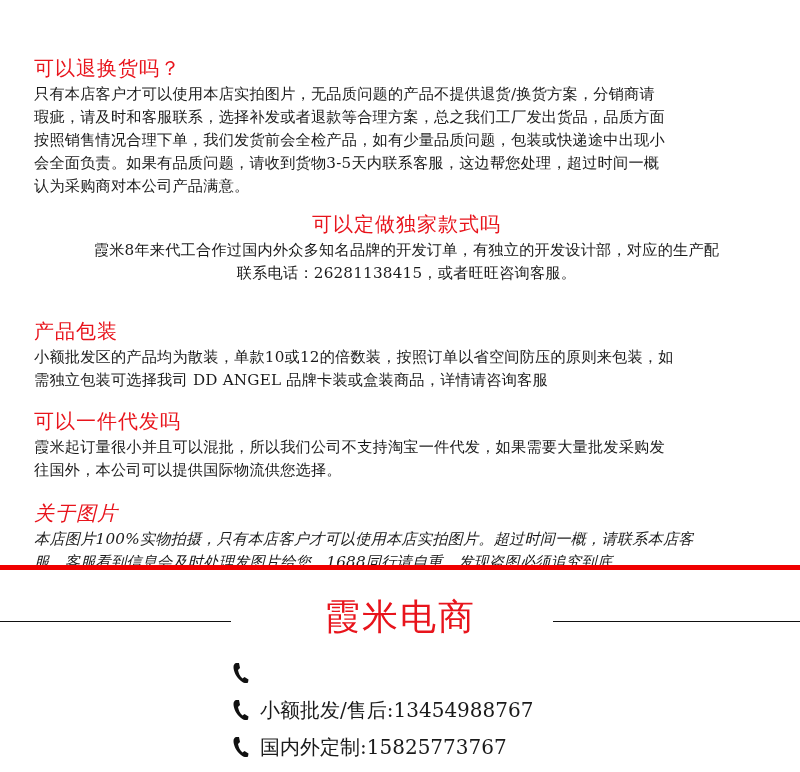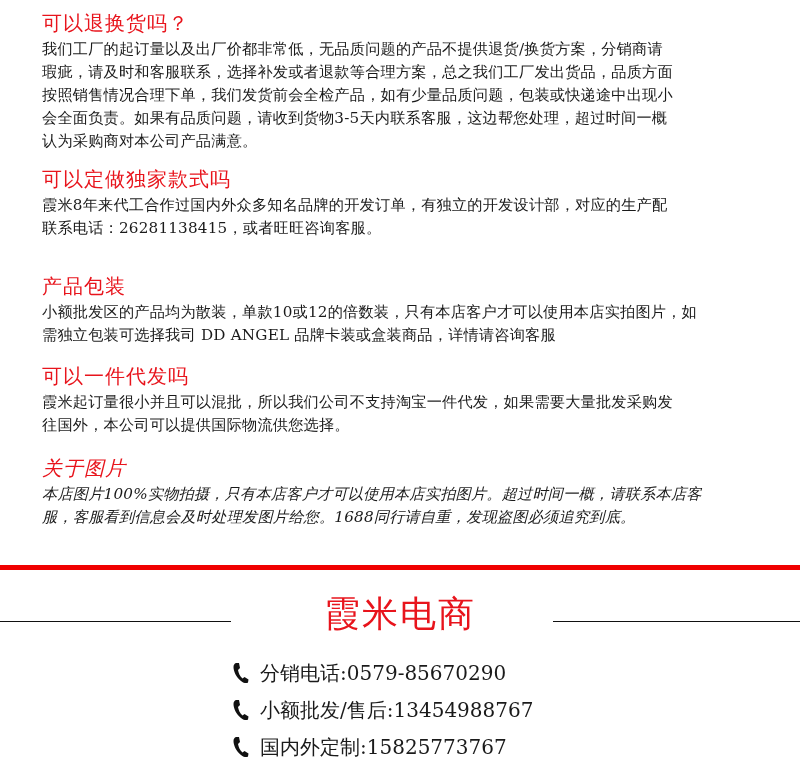--- a/index.html
+++ b/index.html
@@ -16,22 +16,23 @@
       color: #1a1a1a;
     }
     .content {
       position: absolute;
       left: 30px;
       top: 0;
       width: 745px;
     }
     .section {
       position: absolute;
-      left: 12px;
+      left: 4px;
       width: 745px;
+      margin-top: 45px;
     }
     .section-title {
       color: #e8141c;
       font-size: 20px;
       line-height: 26px;
       margin: 0;
       font-weight: normal;
       letter-spacing: 1px;
       white-space: nowrap;
     }
@@ -40,21 +41,21 @@
       font-size: 15.2px;
       line-height: 23px;
       color: #1a1a1a;
       letter-spacing: 0.2px;
     }
     .section-body .line {
       display: block;
       white-space: nowrap;
     }
     #sec-0 { top: 10px; }
-    #sec-1 { top: 166px; }
+    #sec-1 { top: 166px; text-align: center; }
     #sec-2 { top: 273px; }
     #sec-3 { top: 363px; }
     #sec-4 { top: 455px; font-style: italic; }
 
     .red-bar {
       position: absolute;
       left: 0;
       top: 565px;
       width: 800px;
       height: 5px;
@@ -71,21 +72,21 @@
     .brand-title {
       position: absolute;
       left: 260px;
       width: 280px;
       top: 594px;
       text-align: center;
       color: #e8141c;
       font-size: 36px;
       line-height: 46px;
       letter-spacing: 2px;
-      font-family: Liberation Mono, monospace;
+      font-family: Liberation Sans, sans-serif;
     }
     .contacts {
       position: absolute;
       left: 230px;
       top: 654px;
       width: 380px;
     }
     .contact-row {
       display: flex;
       align-items: center;
@@ -108,40 +109,40 @@
     }
   </style>
 </head>
 <body>
 
 <div class="content">
 
   <div class="section" id="sec-0">
     <h2 class="section-title">可以退换货吗？</h2>
     <div class="section-body">
-      <span class="line">我们工厂的起订量以及出厂价都非常低，无品质问题的产品不提供退货/换货方案，分销商请</span>
+      <span class="line">只有本店客户才可以使用本店实拍图片，无品质问题的产品不提供退货/换货方案，分销商请</span>
       <span class="line">瑕疵，请及时和客服联系，选择补发或者退款等合理方案，总之我们工厂发出货品，品质方面</span>
       <span class="line">按照销售情况合理下单，我们发货前会全检产品，如有少量品质问题，包装或快递途中出现小</span>
       <span class="line">会全面负责。如果有品质问题，请收到货物3-5天内联系客服，这边帮您处理，超过时间一概</span>
       <span class="line">认为采购商对本公司产品满意。</span>
     </div>
   </div>
 
   <div class="section" id="sec-1">
     <h2 class="section-title">可以定做独家款式吗</h2>
     <div class="section-body">
       <span class="line">霞米8年来代工合作过国内外众多知名品牌的开发订单，有独立的开发设计部，对应的生产配</span>
       <span class="line">联系电话：26281138415，或者旺旺咨询客服。</span>
     </div>
   </div>
 
   <div class="section" id="sec-2">
     <h2 class="section-title">产品包装</h2>
     <div class="section-body">
-      <span class="line">小额批发区的产品均为散装，单款10或12的倍数装，只有本店客户才可以使用本店实拍图片，如</span>
+      <span class="line">小额批发区的产品均为散装，单款10或12的倍数装，按照订单以省空间防压的原则来包装，如</span>
       <span class="line">需独立包装可选择我司 DD ANGEL 品牌卡装或盒装商品，详情请咨询客服</span>
     </div>
   </div>
 
   <div class="section" id="sec-3">
     <h2 class="section-title">可以一件代发吗</h2>
     <div class="section-body">
       <span class="line">霞米起订量很小并且可以混批，所以我们公司不支持淘宝一件代发，如果需要大量批发采购发</span>
       <span class="line">往国外，本公司可以提供国际物流供您选择。</span>
     </div>
@@ -163,21 +164,20 @@
 <div class="brand-title">霞米电商</div>
 <div class="divider-right"></div>
 
 <div class="contacts">
   <div class="contact-row">
     <span class="phone-icon">
       <svg width="18" height="22" viewBox="0 0 18 22">
         <path d="M4 1 L7 1 L8 6 L6 8 C6.5 11 8 14.5 10.5 16.5 L12.5 15 L16.5 17.5 L16 20.5 C15 21.5 12 21.5 9 19 C4.5 15.5 1.5 9.5 1.5 5 C1.5 3 2.5 1.5 4 1 Z" fill="#111"></path>
       </svg>
     </span>
-    <span class="contact-label">分销电话:0579-85670290</span>
   </div>
   <div class="contact-row">
     <span class="phone-icon">
       <svg width="18" height="22" viewBox="0 0 18 22">
         <path d="M4 1 L7 1 L8 6 L6 8 C6.5 11 8 14.5 10.5 16.5 L12.5 15 L16.5 17.5 L16 20.5 C15 21.5 12 21.5 9 19 C4.5 15.5 1.5 9.5 1.5 5 C1.5 3 2.5 1.5 4 1 Z" fill="#111"></path>
       </svg>
     </span>
     <span class="contact-label">小额批发/售后:13454988767</span>
   </div>
   <div class="contact-row">

